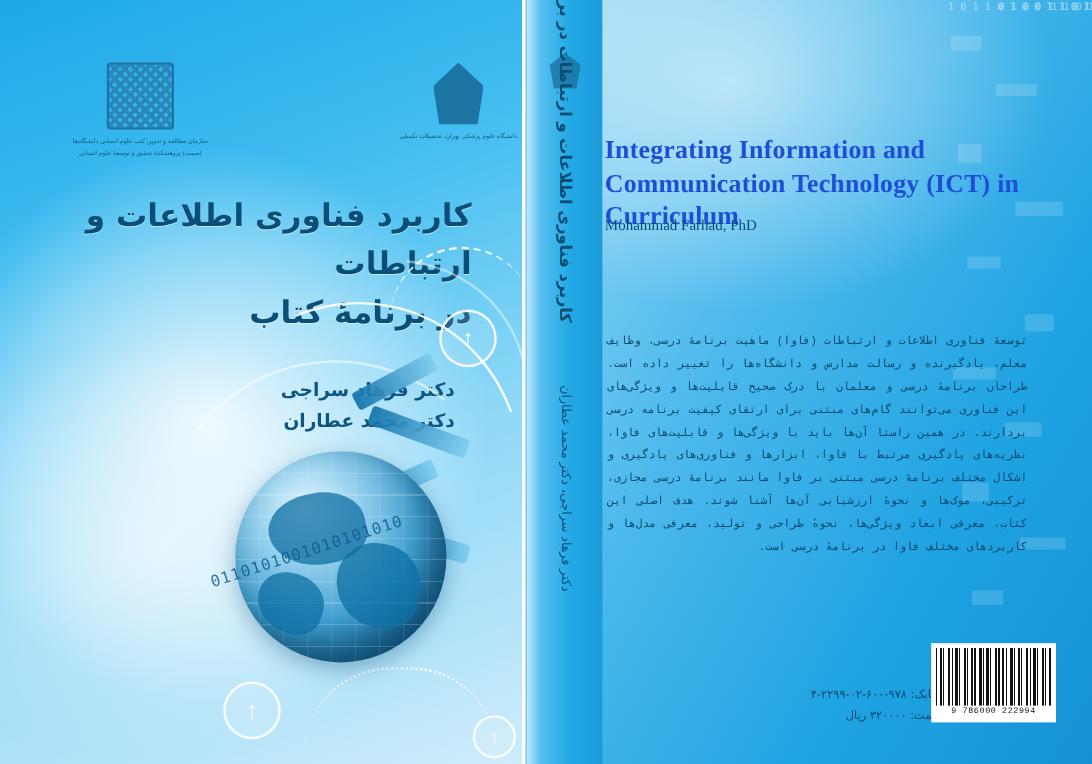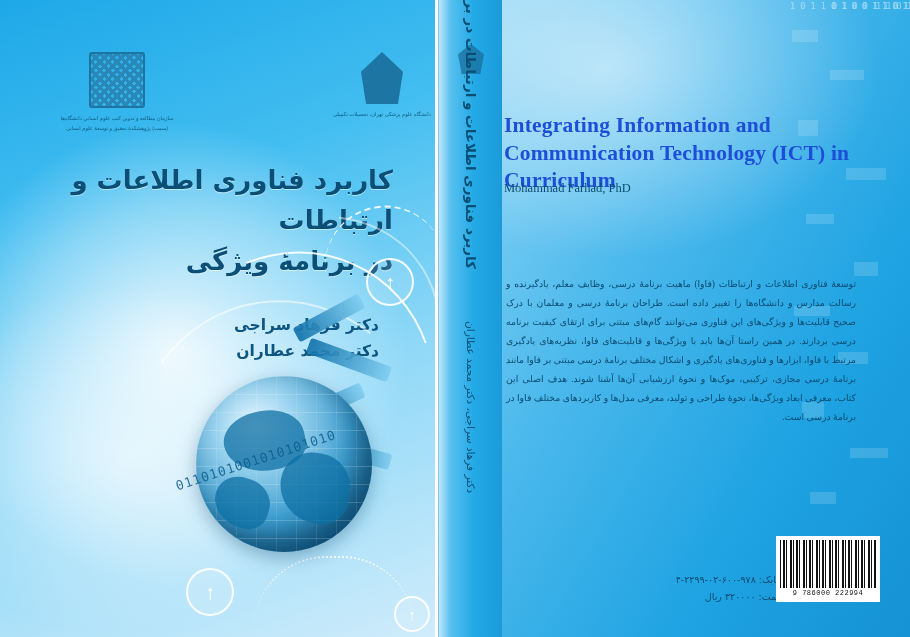--- a/index.html
+++ b/index.html
@@ -319,21 +319,21 @@
     font-size: 12.5px;
     line-height: 1.62;
   }
   .fa-blurb {
     position: absolute;
     left: 506px; top: 275px;
     width: 350px;
     direction: rtl;
     text-align: justify;
     color: #0b4a70;
-    font-family: Liberation Serif, serif;
+    font-family: Liberation Mono, monospace;
     font-size: 9.3px;
     line-height: 2.05;
   }
   .isbn-block {
     position: absolute;
     right: 126px; top: 572px;
     width: 200px;
     direction: rtl;
     text-align: right;
     color: #0b4a70;
@@ -383,21 +383,21 @@
     </div>
 
     <div class="logo-mid">
       <div class="mark"></div>
       <div class="cap">دانشگاه علوم پزشکی
 تهران، تحصیلات تکمیلی</div>
     </div>
 
     <div class="fa-title">
       <div>کاربرد فناوری اطلاعات و ارتباطات</div>
-      <div>در برنامهٔ ویژگی</div>
+      <div>در برنامهٔ کتاب</div>
     </div>
 
     <div class="fa-authors">
       <div>دکتر فرهاد سراجی</div>
       <div>دکتر محمد عطاران</div>
     </div>
 
     <div class="swoosh sw1"></div>
     <div class="swoosh sw2"></div>
     <div class="swoosh sw3"></div>

